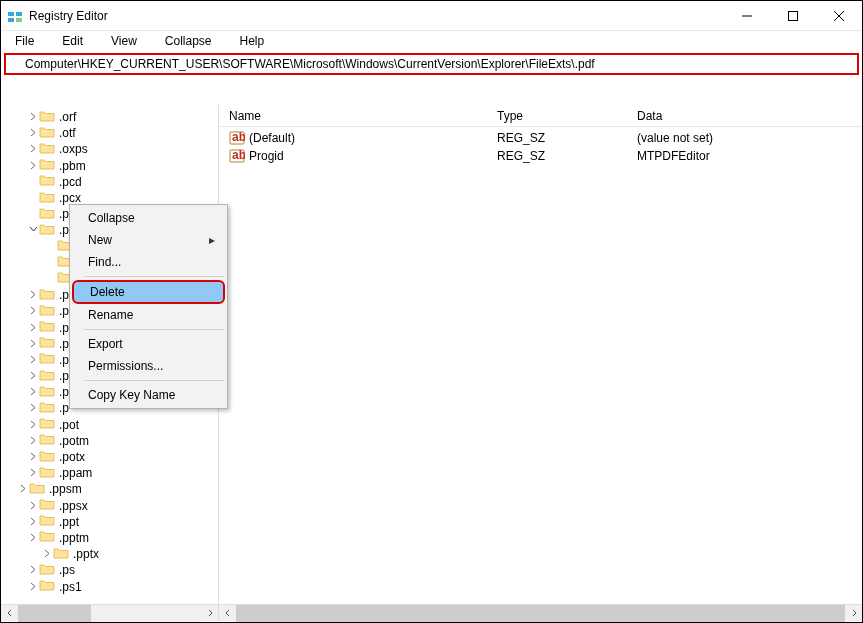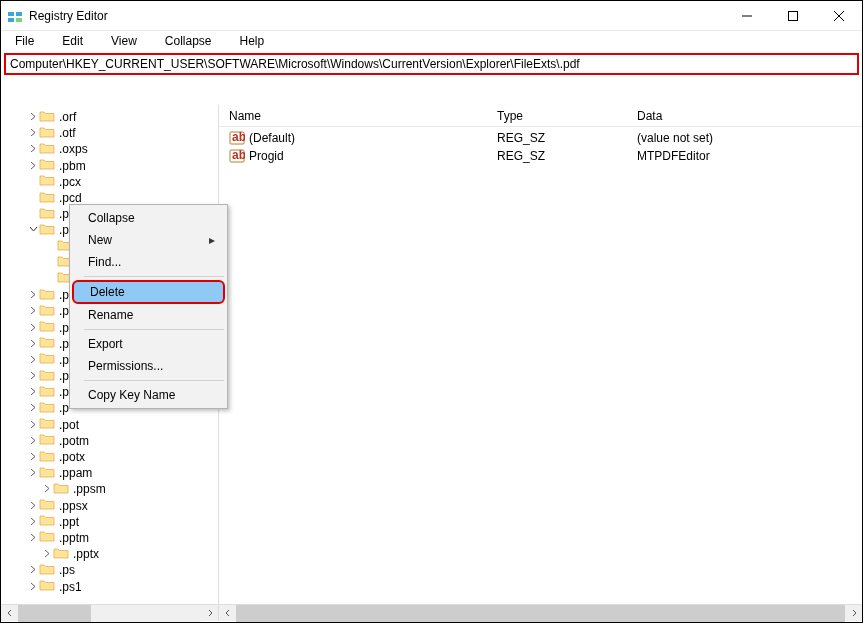--- a/index.html
+++ b/index.html
@@ -9,21 +9,21 @@
   .titlebar { height: 30px; display: flex; align-items: center; padding-left: 6px; border-bottom: 1px solid #e8e8e8; }
   .titlebar .title { margin-left: 6px; }
   .winbtns { margin-left: auto; display: flex; }
   .winbtn { width: 46px; height: 30px; display: flex; align-items: center; justify-content: center; }
 
   
   .menubar { height: 20px; display: flex; align-items: center; padding-left: 6px; gap: 12px; }
   .menubar .menuitem { padding: 2px 8px; }
 
   
-  .addressbar { height: 22px; margin: 2px 3px 0 3px; border: 2px solid #d00; background: #fff; display: flex; align-items: center; padding: 0 4px; overflow: hidden; white-space: nowrap; }
+  .addressbar { height: 22px; margin: 2px 3px 0 3px; border: 2px solid #d00; background: #fff; display: flex; align-items: center; padding: 0 19px; overflow: hidden; white-space: nowrap; }
 
   
   .mainpane { position: absolute; top: 76px; left: 0; right: 0; bottom: 1px; display: flex; margin-top: 28px; }
   .treewrap { width: 218px; display: flex; flex-direction: column; border-right: 1px solid #ddd; }
   .tree { flex: 1; overflow: hidden; padding-top: 4px; position: relative; }
   .treerow { display: flex; align-items: center; height: 16.2px; white-space: nowrap; padding-left: 8px; }
   .expander { width: 12px; color: #666; display: inline-block; text-align: center; }
   .folder { width: 16px; height: 14px; margin-right: 4px; }
   .label { }
   .scroll-h { height: 17px; background: #f0f0f0; display: flex; align-items: center; border-top: 1px solid #ddd; }
@@ -137,34 +137,34 @@
           <span><svg class="folder" viewBox="0 0 16 14">
               <path d="M1 3 h4 l1.5 1.5 H15 V12 H1 Z" fill="#ffe39b" stroke="#d9a93a" stroke-width="0.7"></path>
             </svg></span>
           <span class="label">.pbm</span>
         </div>
         <div class="treerow" style="padding-left: 26px;">
           <span class="expander"></span>
           <span><svg class="folder" viewBox="0 0 16 14">
               <path d="M1 3 h4 l1.5 1.5 H15 V12 H1 Z" fill="#ffe39b" stroke="#d9a93a" stroke-width="0.7"></path>
             </svg></span>
+          <span class="label">.pcd</span>
+        </div>
+        <div class="treerow" style="padding-left: 26px;">
+          <span class="expander"></span>
+          <span><svg class="folder" viewBox="0 0 16 14">
+              <path d="M1 3 h4 l1.5 1.5 H15 V12 H1 Z" fill="#ffe39b" stroke="#d9a93a" stroke-width="0.7"></path>
+            </svg></span>
           <span class="label">.pcx</span>
         </div>
         <div class="treerow" style="padding-left: 26px;">
           <span class="expander"></span>
           <span><svg class="folder" viewBox="0 0 16 14">
               <path d="M1 3 h4 l1.5 1.5 H15 V12 H1 Z" fill="#ffe39b" stroke="#d9a93a" stroke-width="0.7"></path>
             </svg></span>
-          <span class="label">.pcd</span>
-        </div>
-        <div class="treerow" style="padding-left: 26px;">
-          <span class="expander"></span>
-          <span><svg class="folder" viewBox="0 0 16 14">
-              <path d="M1 3 h4 l1.5 1.5 H15 V12 H1 Z" fill="#ffe39b" stroke="#d9a93a" stroke-width="0.7"></path>
-            </svg></span>
           <span class="label">.pdd</span>
         </div>
         <div class="treerow" style="padding-left: 26px;">
           <span class="expander"><svg width="9" height="9">
               <polyline points="1,2 4.5,6 8,2" fill="none" stroke="#333"></polyline>
             </svg></span>
           <span><svg class="folder" viewBox="0 0 16 14">
               <path d="M1 3 h4 l1.5 1.5 H15 V12 H1 Z" fill="#ffe39b" stroke="#d9a93a" stroke-width="0.7"></path>
             </svg></span>
           <span class="label">.p</span>
@@ -291,21 +291,21 @@
         </div>
         <div class="treerow" style="padding-left: 26px;">
           <span class="expander"><svg width="9" height="9">
               <polyline points="2,1 6,4.5 2,8" fill="none" stroke="#666"></polyline>
             </svg></span>
           <span><svg class="folder" viewBox="0 0 16 14">
               <path d="M1 3 h4 l1.5 1.5 H15 V12 H1 Z" fill="#ffe39b" stroke="#d9a93a" stroke-width="0.7"></path>
             </svg></span>
           <span class="label">.ppam</span>
         </div>
-        <div class="treerow" style="padding-left: 40px;">
+        <div class="treerow" style="padding-left: 16px;">
           <span class="expander"><svg width="9" height="9">
               <polyline points="2,1 6,4.5 2,8" fill="none" stroke="#666"></polyline>
             </svg></span>
           <span><svg class="folder" viewBox="0 0 16 14">
               <path d="M1 3 h4 l1.5 1.5 H15 V12 H1 Z" fill="#ffe39b" stroke="#d9a93a" stroke-width="0.7"></path>
             </svg></span>
           <span class="label">.ppsm</span>
         </div>
         <div class="treerow" style="padding-left: 26px;">
           <span class="expander"><svg width="9" height="9">

